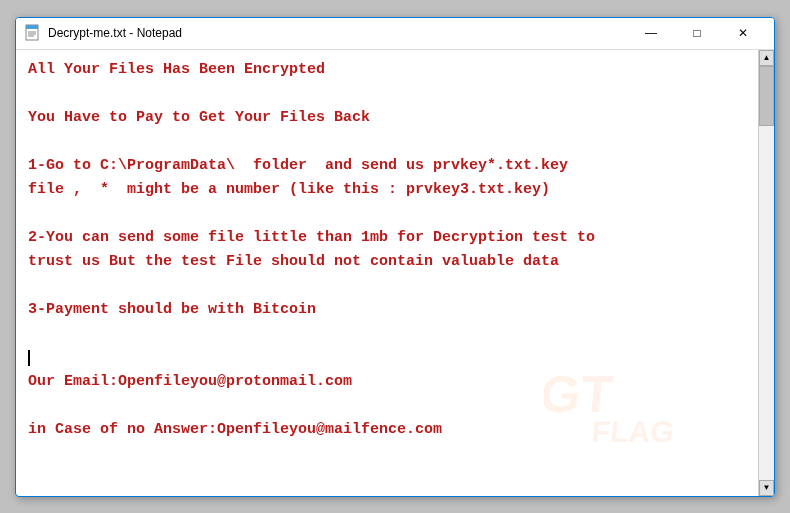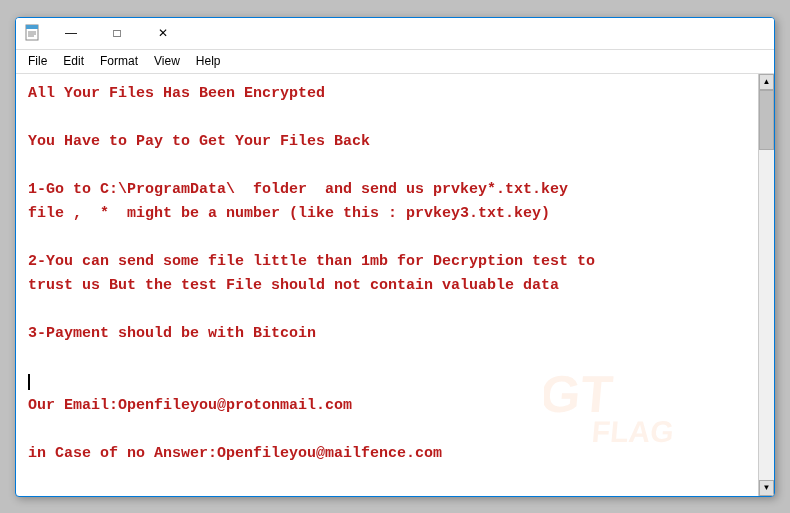--- a/index.html
+++ b/index.html
@@ -185,34 +185,28 @@
   <div class="title-bar">
     <div class="title-bar-icon">
       <svg viewBox="0 0 18 18" xmlns="http://www.w3.org/2000/svg">
         <rect x="2" y="1" width="12" height="15" fill="#fff" stroke="#888" stroke-width="1"></rect>
         <rect x="2" y="1" width="12" height="4" fill="#4a9fd4"></rect>
         <line x1="4" y1="8" x2="12" y2="8" stroke="#888" stroke-width="1"></line>
         <line x1="4" y1="10" x2="12" y2="10" stroke="#888" stroke-width="1"></line>
         <line x1="4" y1="12" x2="10" y2="12" stroke="#888" stroke-width="1"></line>
       </svg>
     </div>
+    <span class="title-bar-text">Decrypt-me.txt - Notepad</span>
     <div class="title-bar-controls">
       <button class="title-btn">—</button>
       <button class="title-btn">□</button>
       <button class="title-btn close">✕</button>
     </div>
   </div>
 
-  <div class="menu-bar">
-    <span class="menu-item">File</span>
-    <span class="menu-item">Edit</span>
-    <span class="menu-item">Format</span>
-    <span class="menu-item">View</span>
-    <span class="menu-item">Help</span>
-  </div>
 
   <div class="content-area">
     <div class="text-area" id="text-content">All Your Files Has Been Encrypted
 
 You Have to Pay to Get Your Files Back
 
 1-Go to C:\ProgramData\  folder  and send us prvkey*.txt.key
 file ,  *  might be a number (like this : prvkey3.txt.key)
 
 2-You can send some file little than 1mb for Decryption test to

